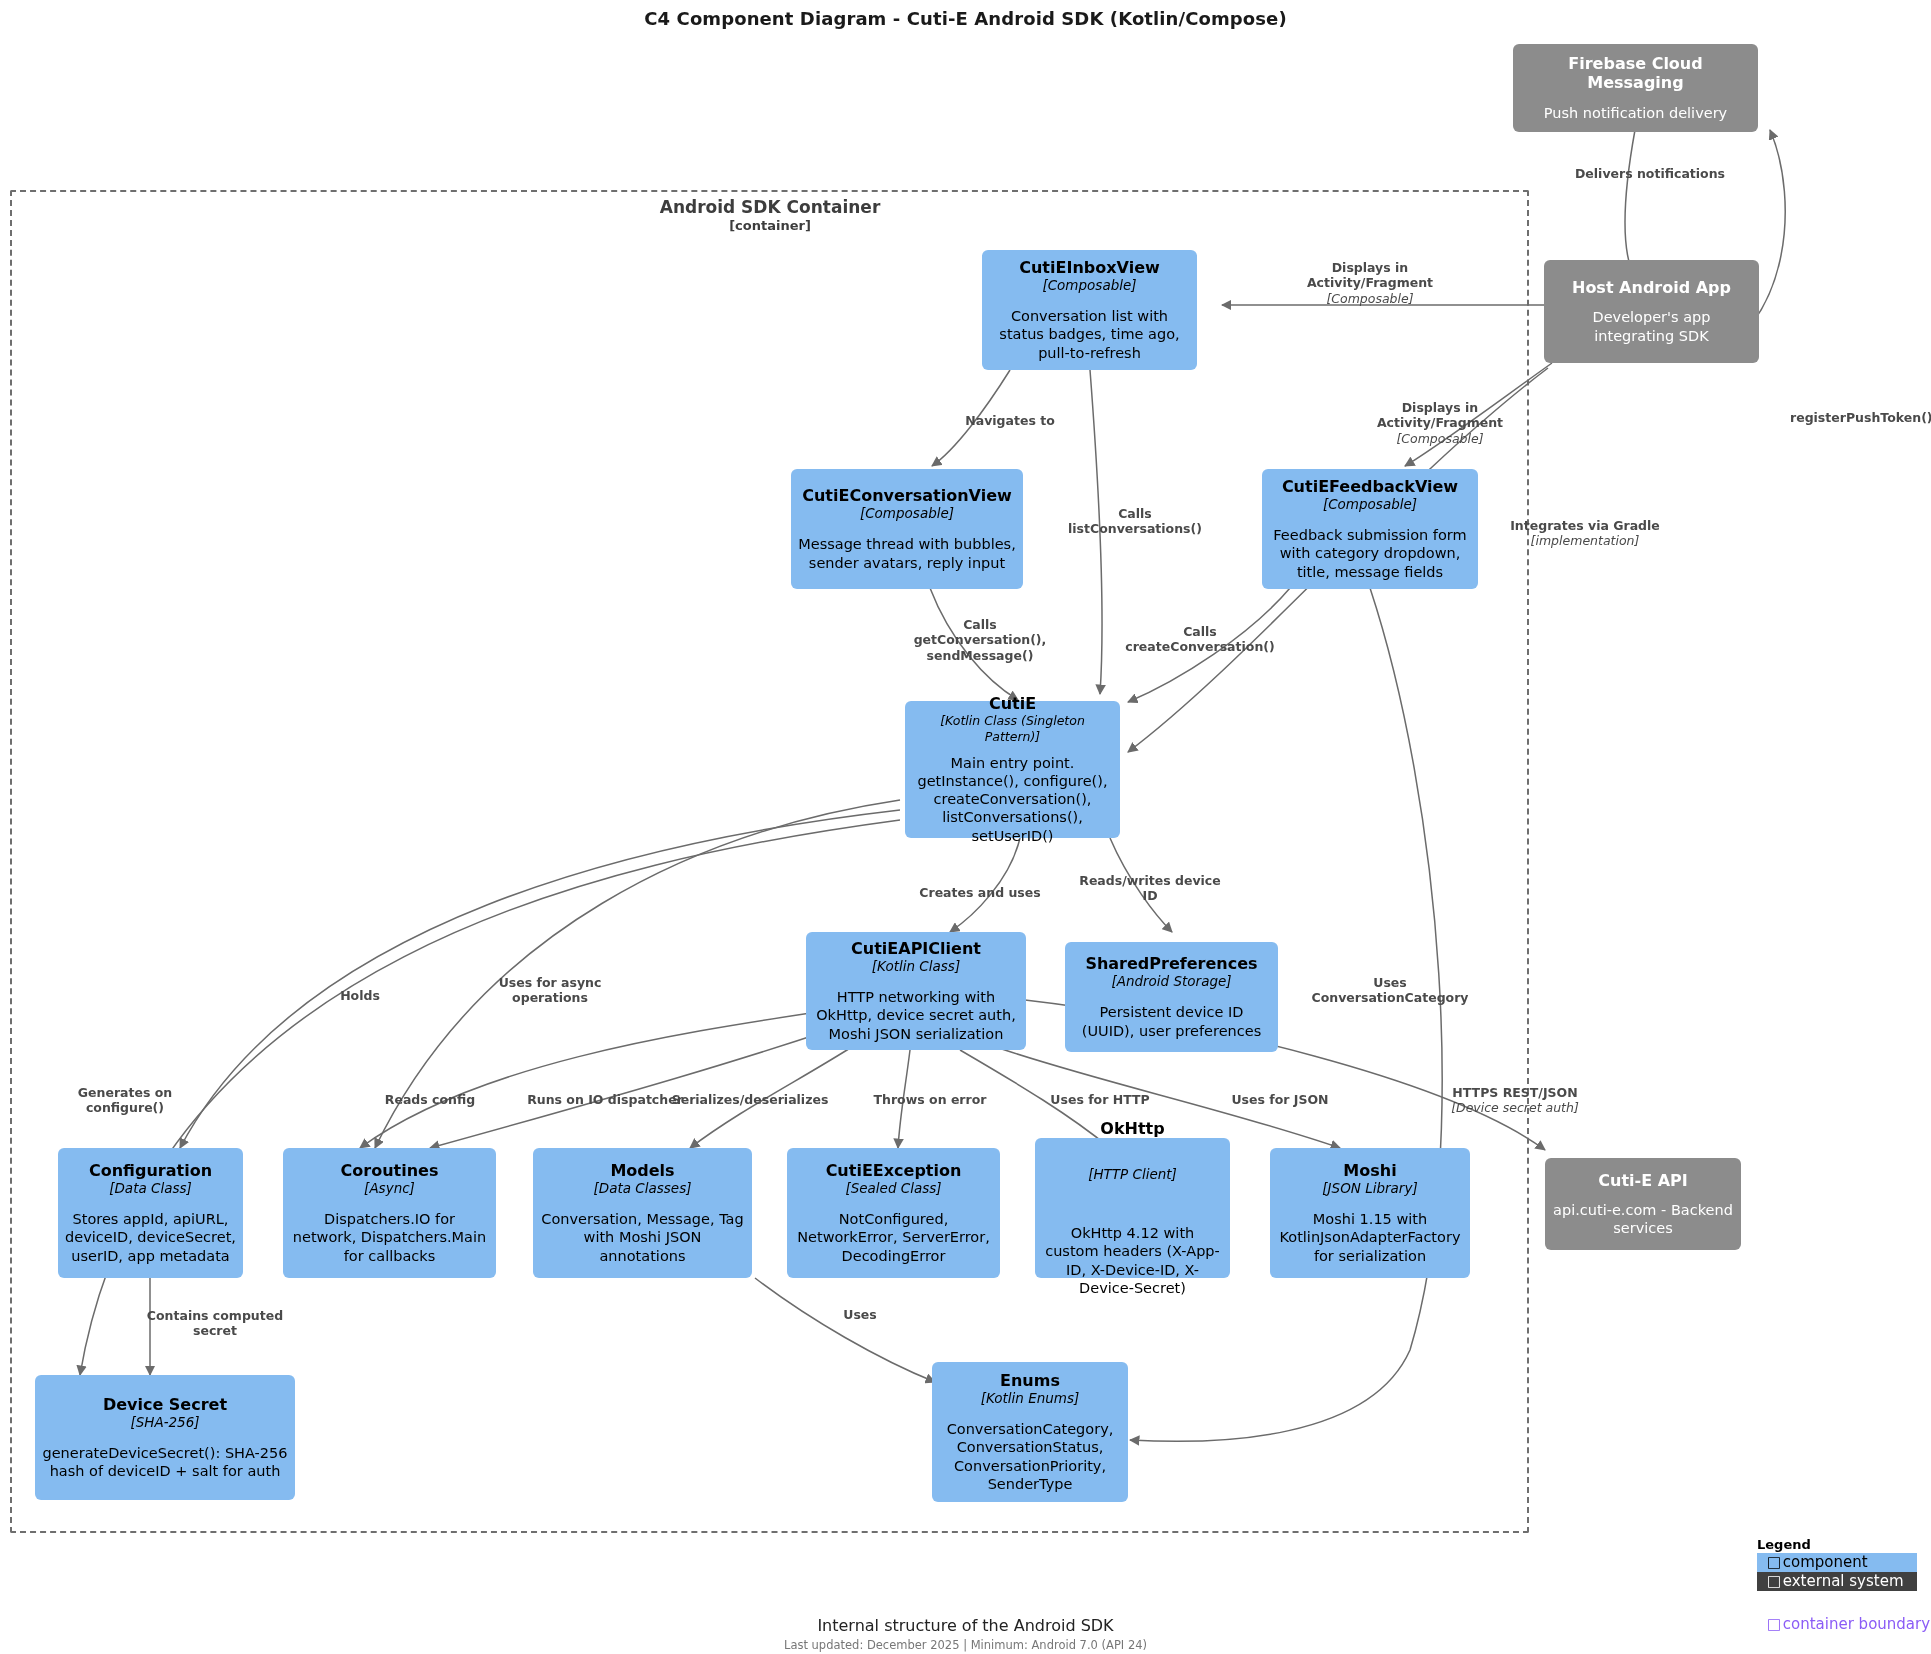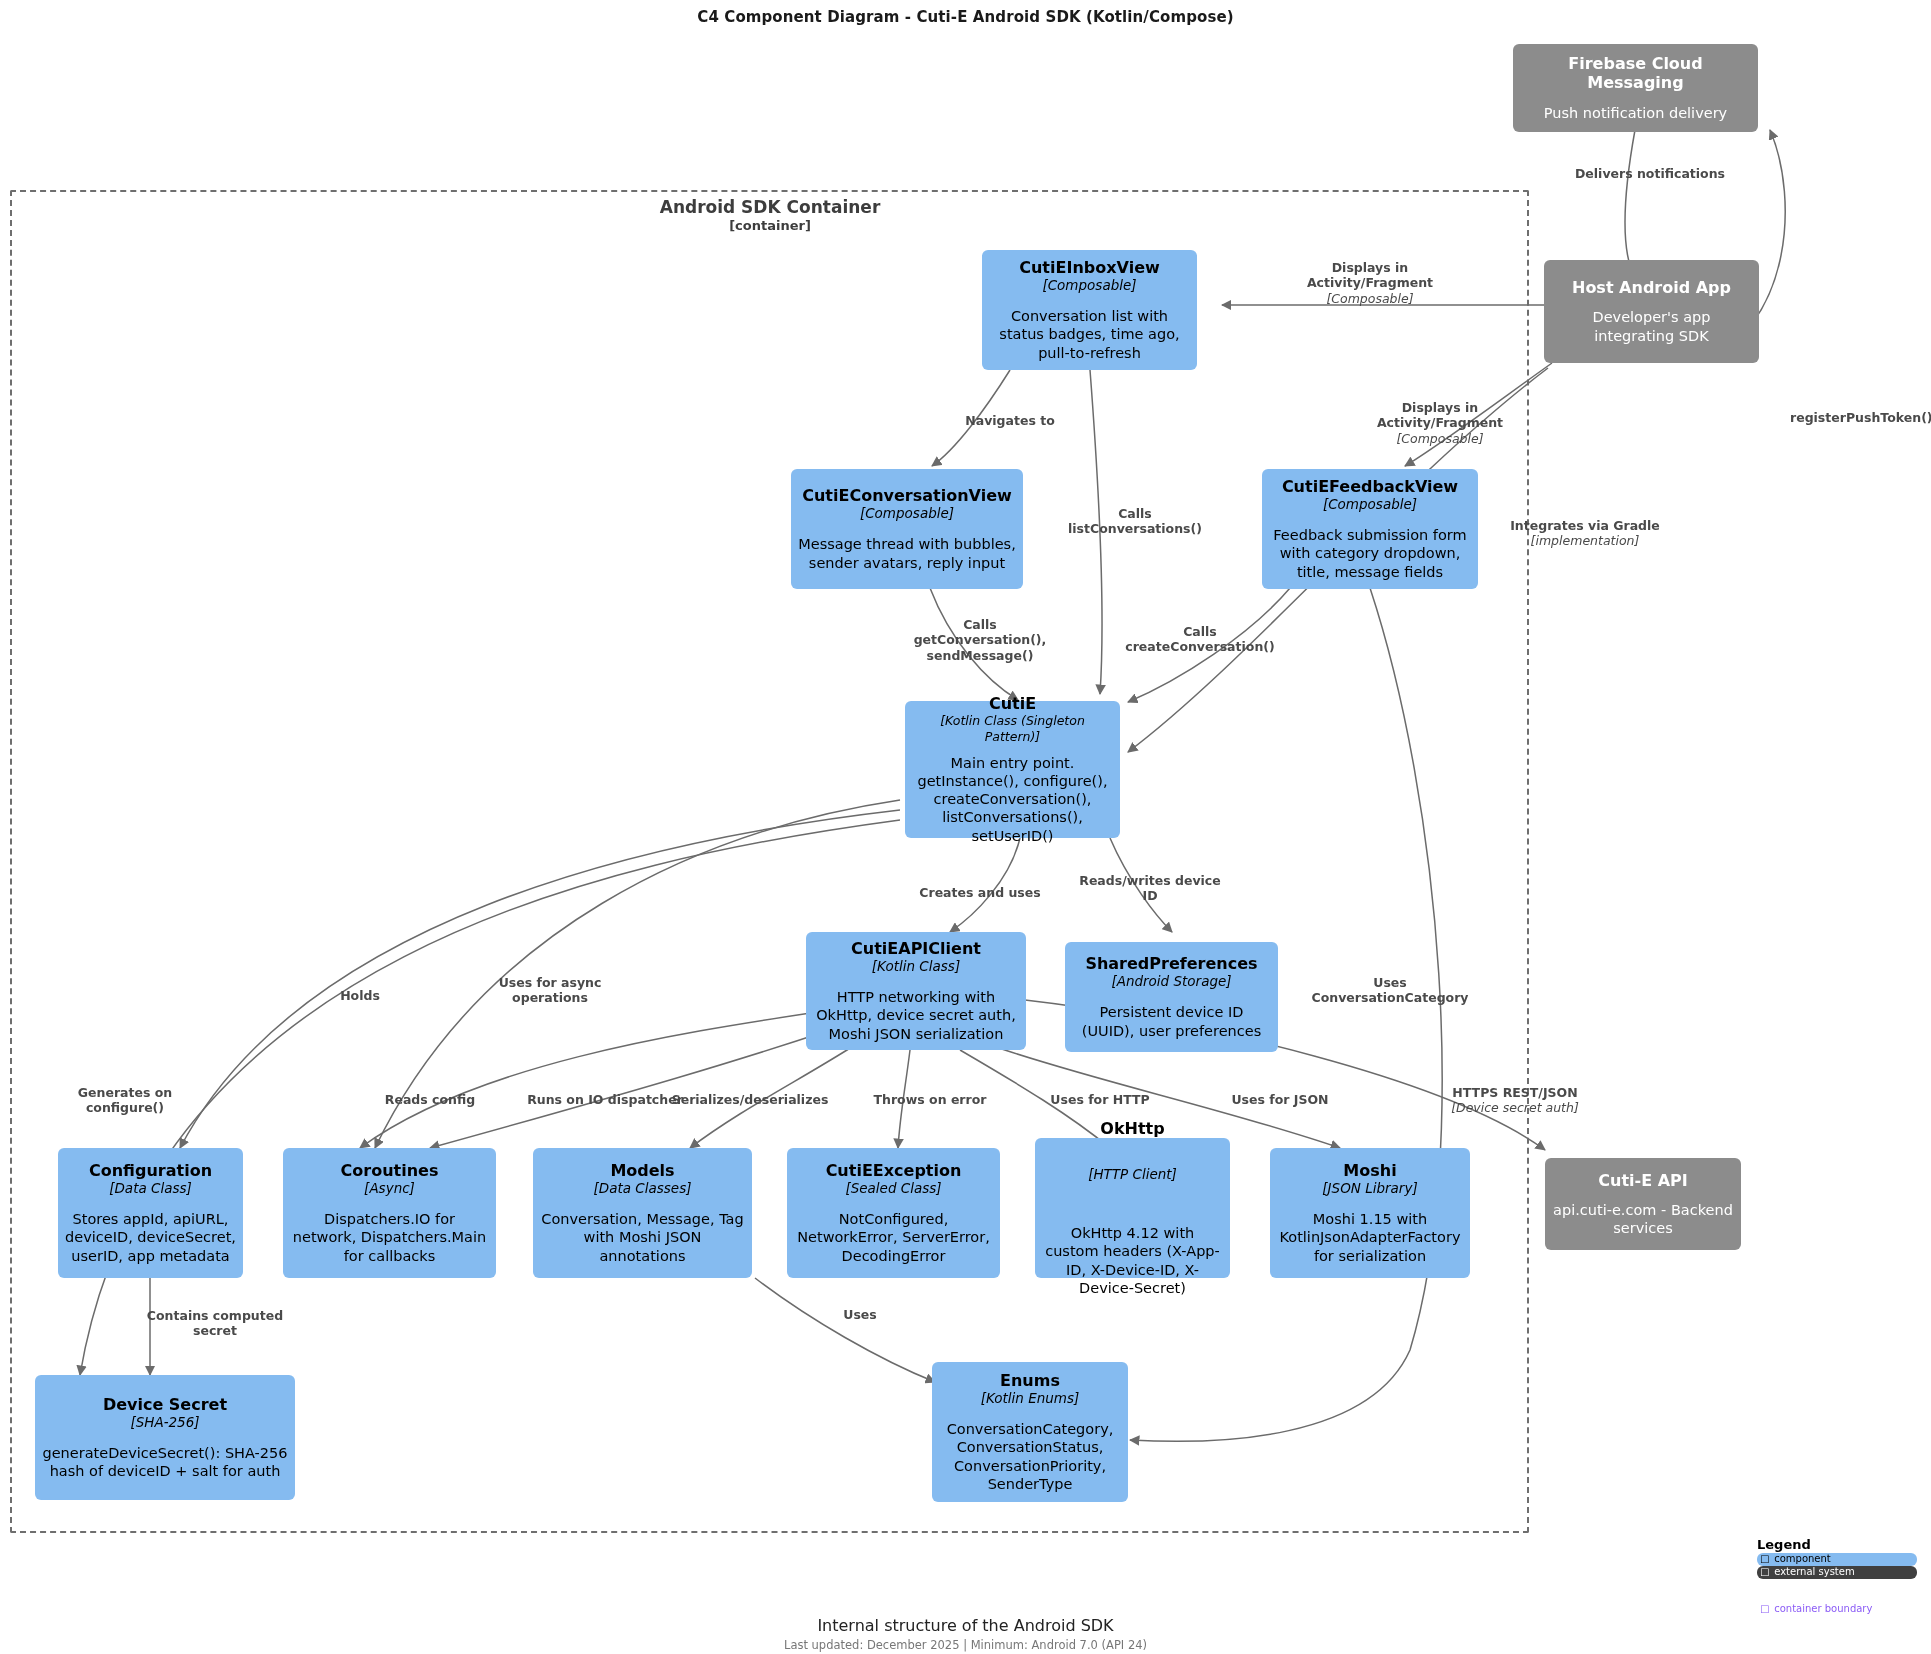--- a/index.html
+++ b/index.html
@@ -24,21 +24,21 @@
     width: 1931px;
     height: 1654px;
     pointer-events: none;
   }
   .diagram-title {
     position: absolute;
     top: 8px;
     left: 0;
     width: 1931px;
     text-align: center;
-    font-size: 15px;
+    font-size: 18px;
     font-weight: bold;
     color: #1a1a1a;
     letter-spacing: 0.1px;
   }
   .container-boundary {
     position: absolute;
     border: 2px dashed #6e6e6e;
     border-radius: 2px;
     background: transparent;
   }
@@ -115,25 +115,24 @@
     width: 160px;
     text-align: left;
   }
   .legend .lg-title {
     font-size: 13px;
     font-weight: bold;
     color: #000;
     margin-bottom: 1px;
   }
   .legend .lg-row {
-    font-size: 10px;
+    font-size: 15px;
     line-height: 1.28;
-    padding-left: 3px;
+    padding-left: 10px;
     white-space: nowrap;
-    border-radius: 6px;
   }
   .legend .lg-row.component { background: #85bbf0; color: #000; }
   .legend .lg-row.external { background: #404040; color: #fff; }
   .legend .lg-row.boundary { background: transparent; color: #8b5cf6; margin-top: 24px; }
   .legend .lg-sq { display: inline-block; width: 11px; }
   .footer {
     position: absolute;
     left: 0;
     width: 1931px;
     text-align: center;

